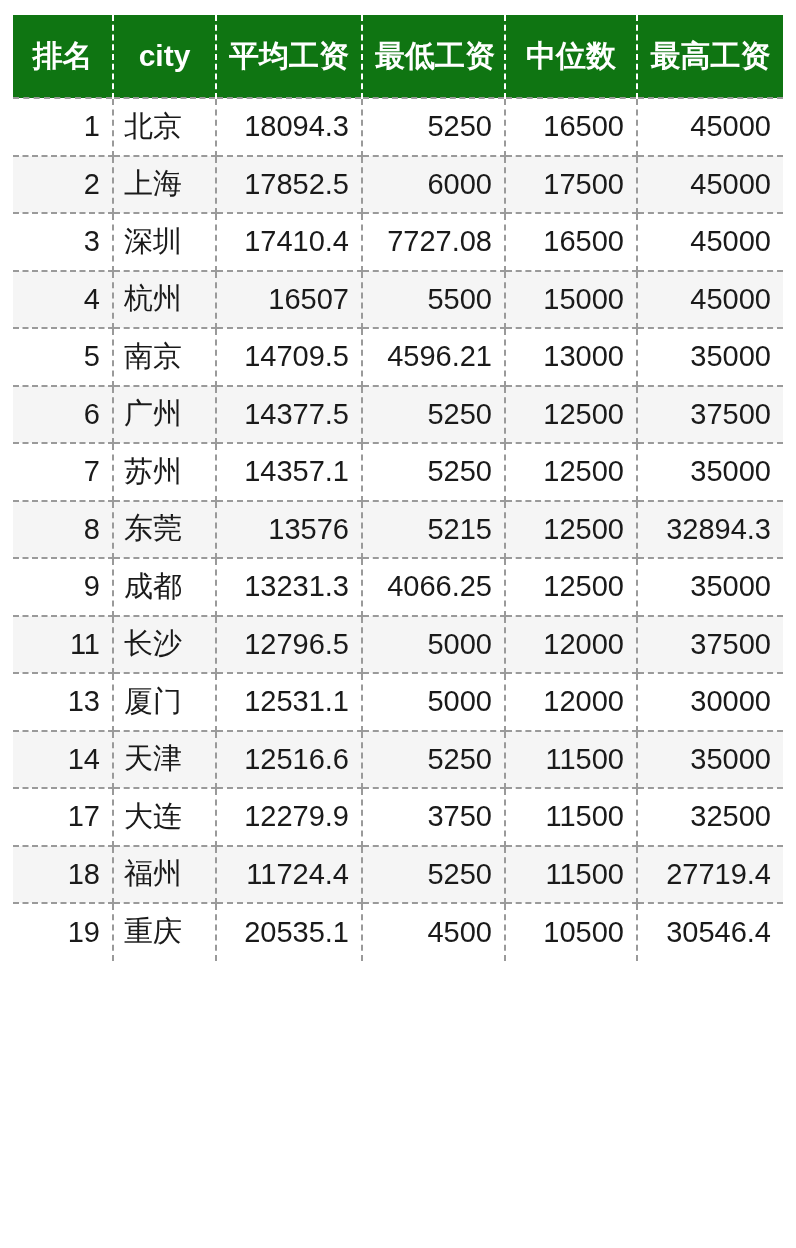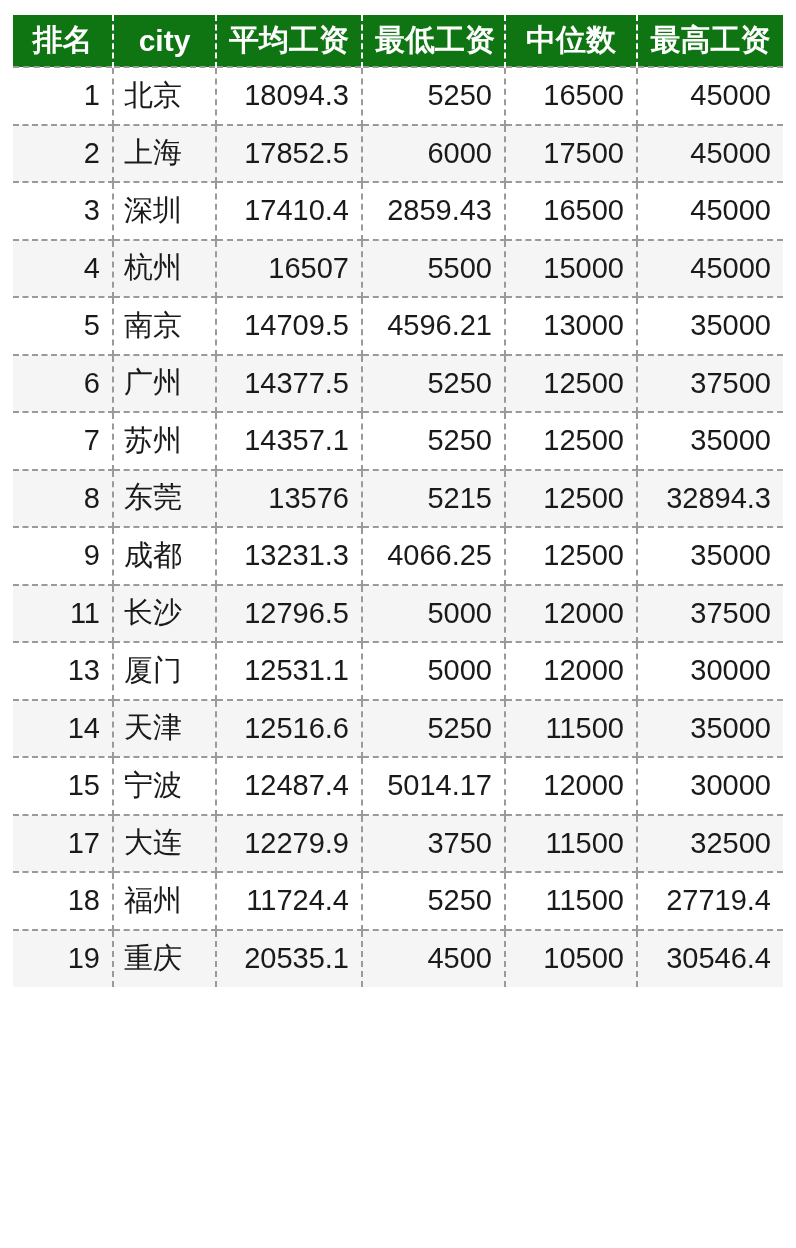--- a/index.html
+++ b/index.html
@@ -28,21 +28,21 @@
   col.c-avg   { width: 146px; }
   col.c-min   { width: 143px; }
   col.c-med   { width: 132px; }
   col.c-max   { width: 146px; }
 
   thead th {
     background: #0f7512;
     color: #ffffff;
     font-size: 30px;
     font-weight: bold;
-    height: 52px;
+    height: 83px;
     padding: 0 12px;
     text-align: center;
     letter-spacing: 0px;
     border-right: 2px dashed #ffffff;
     box-sizing: border-box;
     white-space: nowrap;
   }
   thead th:last-child { border-right: none; }
   thead tr { border-bottom: 2px dashed #9a9a9a; }
 
@@ -103,21 +103,21 @@
           <td class="city-cell">上海</td>
           <td>17852.5</td>
           <td>6000</td>
           <td>17500</td>
           <td>45000</td>
         </tr>
         <tr>
           <td>3</td>
           <td class="city-cell">深圳</td>
           <td>17410.4</td>
-          <td>2859.43</td>
+          <td>7727.08</td>
           <td>16500</td>
           <td>45000</td>
         </tr>
         <tr>
           <td>4</td>
           <td class="city-cell">杭州</td>
           <td>16507</td>
           <td>5500</td>
           <td>15000</td>
           <td>45000</td>
@@ -180,28 +180,20 @@
         </tr>
         <tr>
           <td>14</td>
           <td class="city-cell">天津</td>
           <td>12516.6</td>
           <td>5250</td>
           <td>11500</td>
           <td>35000</td>
         </tr>
         <tr>
-          <td>15</td>
-          <td class="city-cell">宁波</td>
-          <td>12487.4</td>
-          <td>5014.17</td>
-          <td>12000</td>
-          <td>30000</td>
-        </tr>
-        <tr>
           <td>17</td>
           <td class="city-cell">大连</td>
           <td>12279.9</td>
           <td>3750</td>
           <td>11500</td>
           <td>32500</td>
         </tr>
         <tr>
           <td>18</td>
           <td class="city-cell">福州</td>

